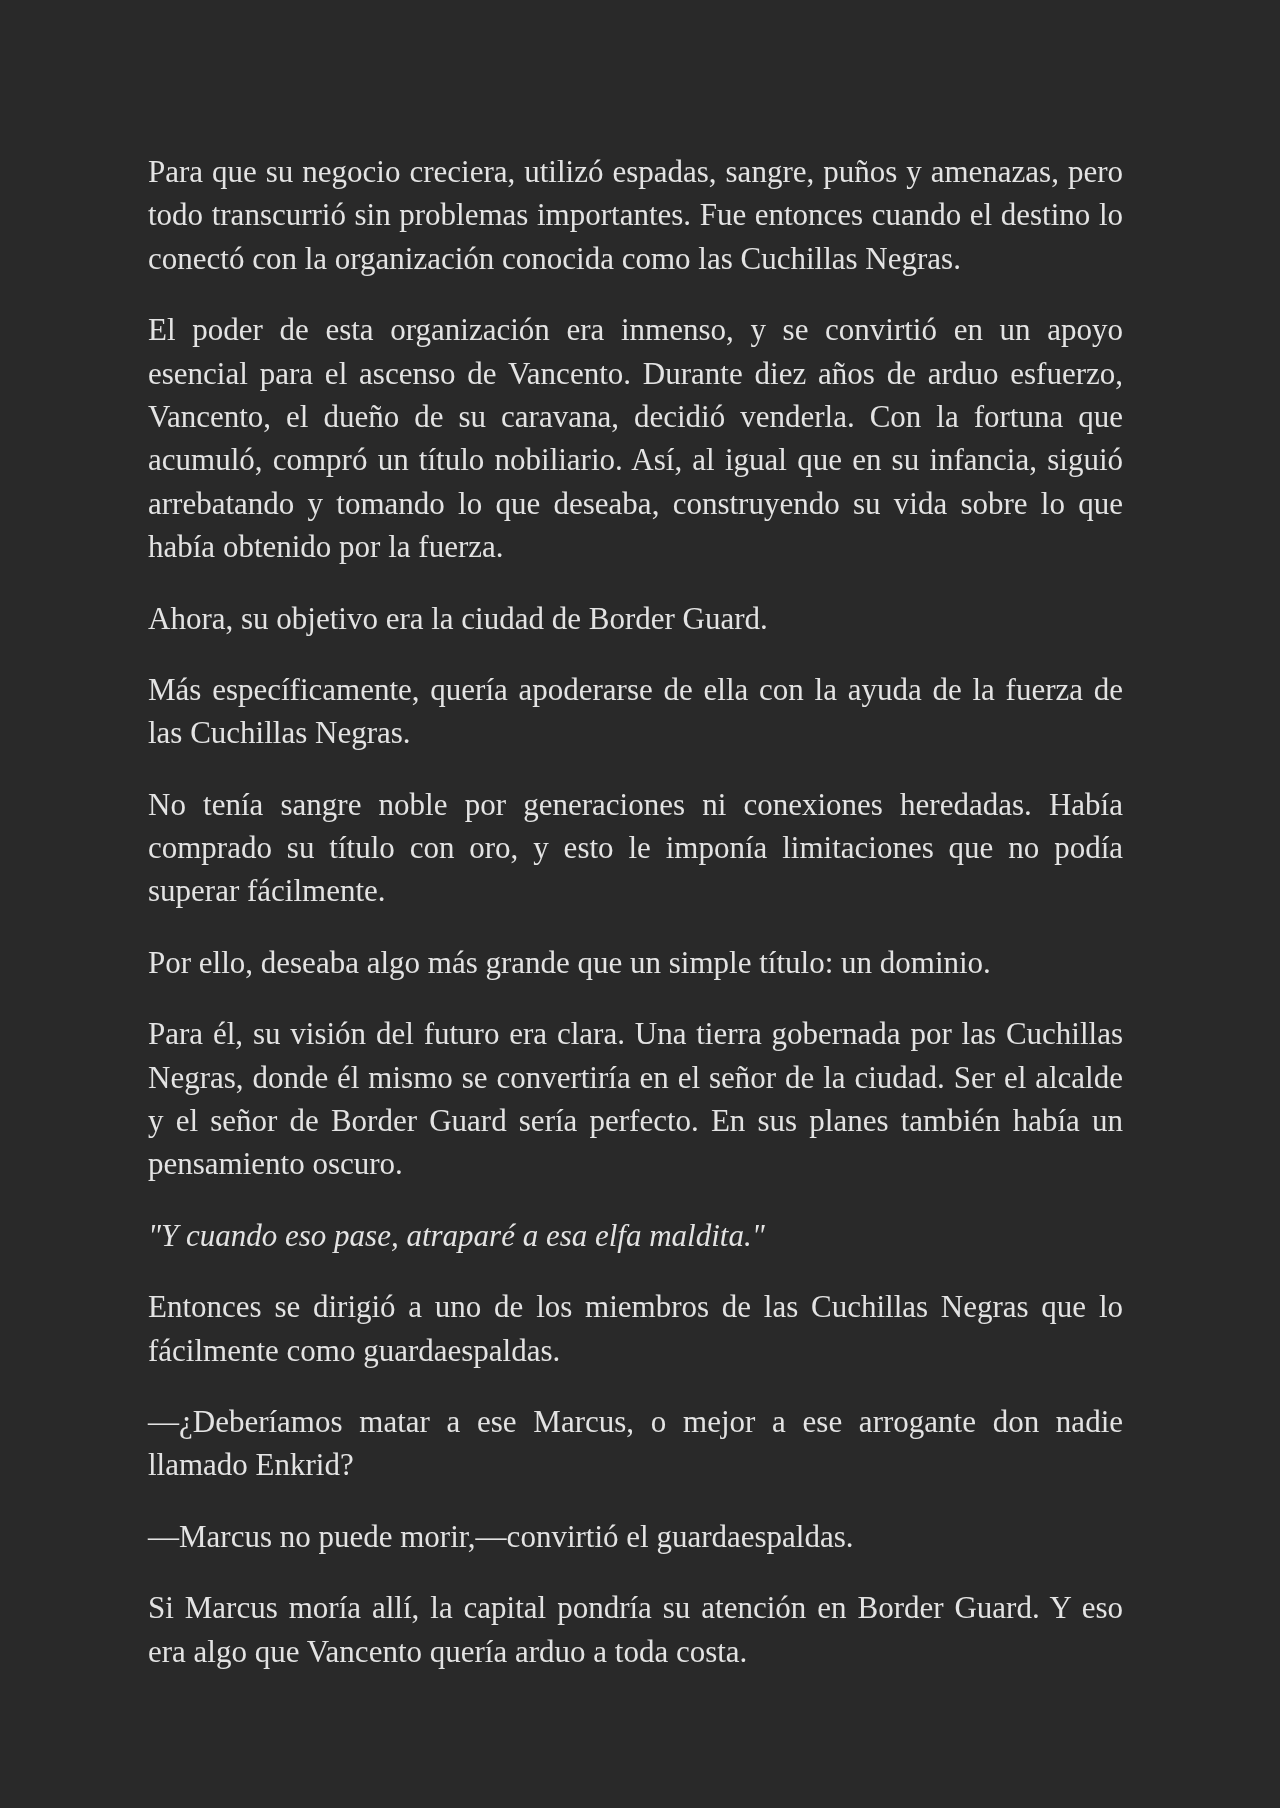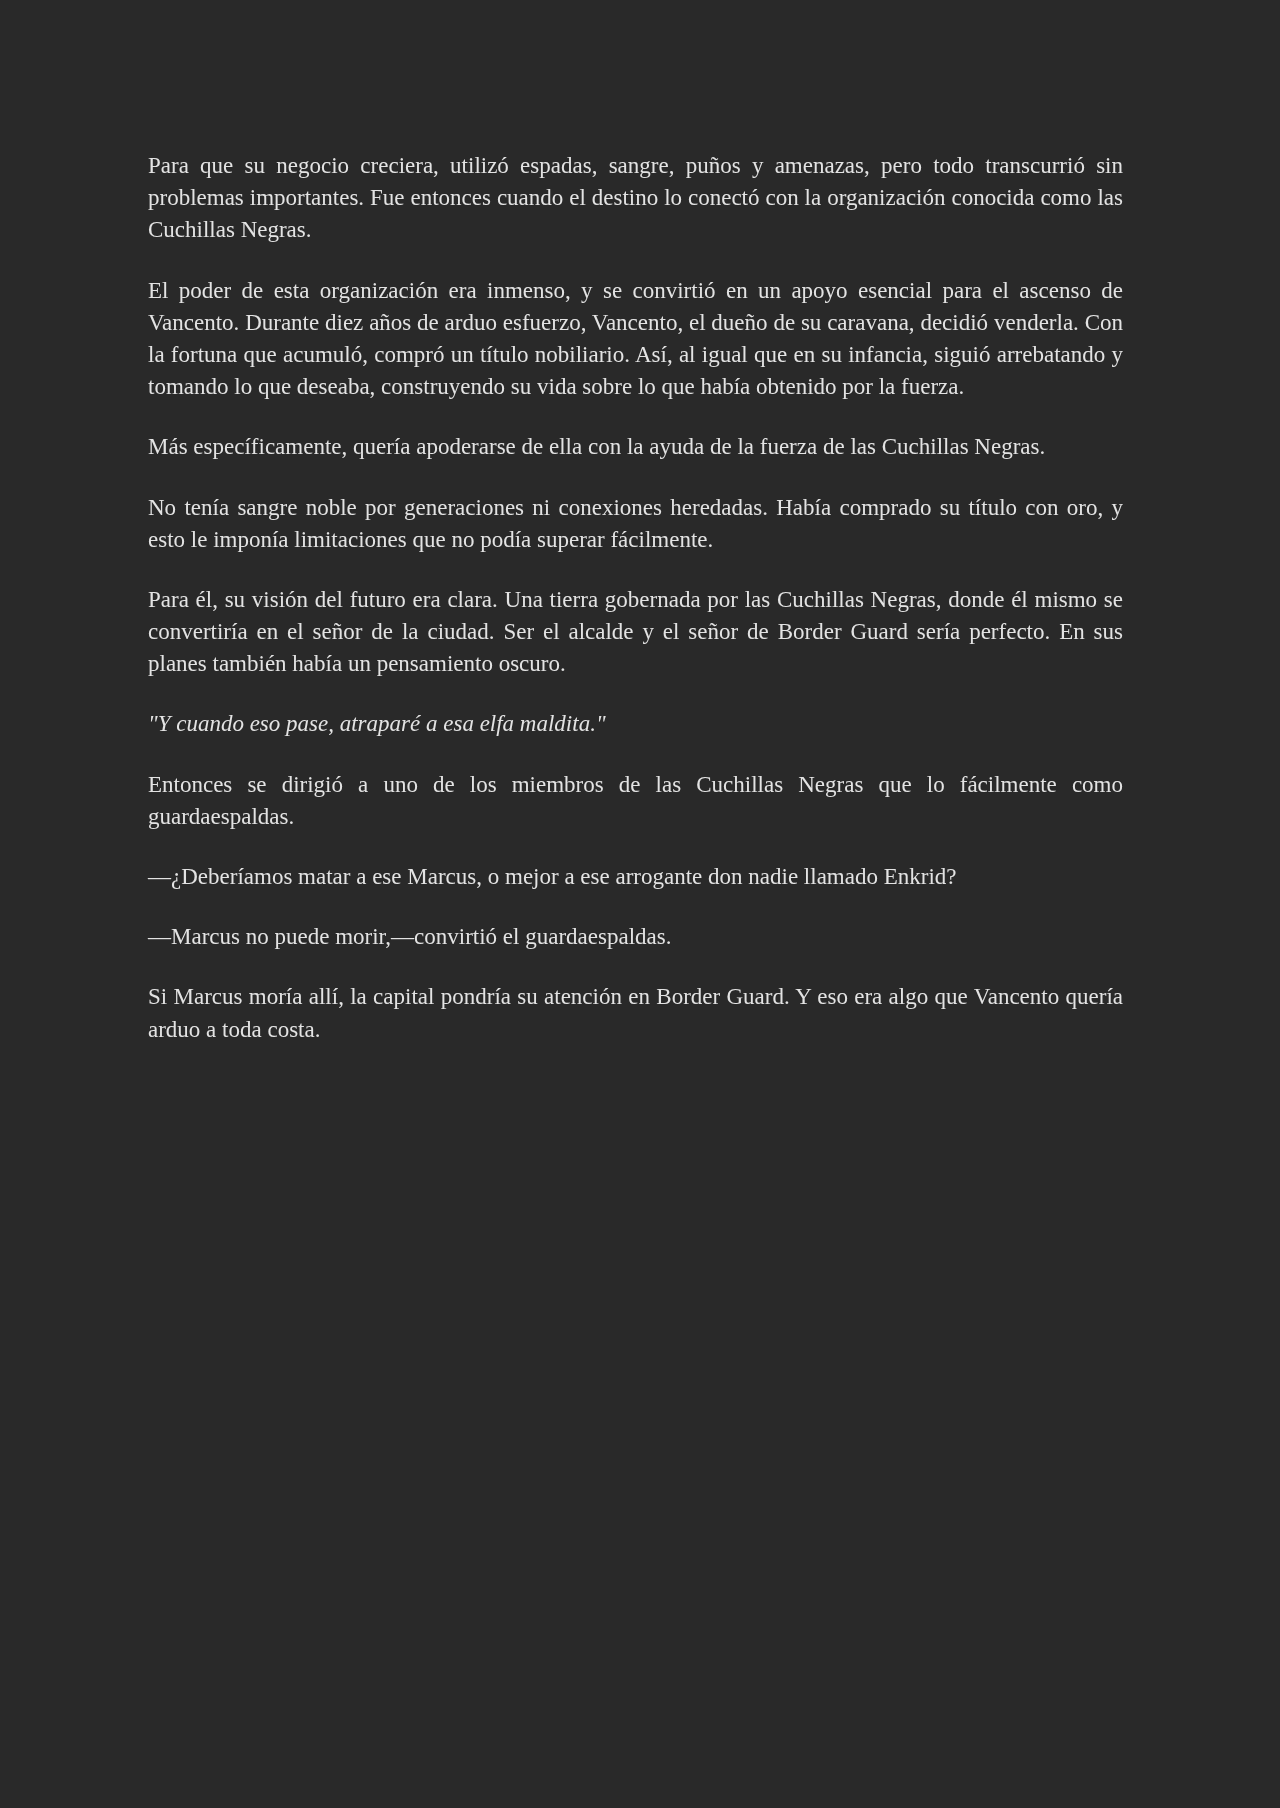--- a/index.html
+++ b/index.html
@@ -13,42 +13,44 @@
     overflow: hidden;
   }
   .reader-page {
     box-sizing: border-box;
     width: 1280px;
     height: 1808px;
     padding: 150px 157px 0 148px;
   }
   .chapter-text {
     font-family: "Liberation Serif", serif;
-    font-size: 23px;
+    font-size: 31px;
     line-height: 1.4;
     color: #e3e3e3;
     text-align: justify;
   }
   .chapter-text p {
     margin: 0 0 28px 0;
     padding: 0;
   }
   .chapter-text p.italic {
     font-style: italic;
   }
 </style>
 </head>
 <body style="background: rgb(41, 41, 41);">
 
 <div class="reader-page">
   <div class="chapter-text" id="chapter-text" style="color: rgb(227, 227, 227);">
       <p>Para que su negocio creciera, utilizó espadas, sangre, puños y amenazas, pero todo transcurrió sin problemas importantes. Fue entonces cuando el destino lo conectó con la organización conocida como las Cuchillas Negras.</p>
       <p>El poder de esta organización era inmenso, y se convirtió en un apoyo esencial para el ascenso de Vancento. Durante diez años de arduo esfuerzo, Vancento, el dueño de su caravana, decidió venderla. Con la fortuna que acumuló, compró un título nobiliario. Así, al igual que en su infancia, siguió arrebatando y tomando lo que deseaba, construyendo su vida sobre lo que había obtenido por la fuerza.</p>
+      <p>Ahora, su objetivo era la ciudad de Border Guard.</p>
       <p>Más específicamente, quería apoderarse de ella con la ayuda de la fuerza de las Cuchillas Negras.</p>
       <p>No tenía sangre noble por generaciones ni conexiones heredadas. Había comprado su título con oro, y esto le imponía limitaciones que no podía superar fácilmente.</p>
+      <p>Por ello, deseaba algo más grande que un simple título: un dominio.</p>
       <p>Para él, su visión del futuro era clara. Una tierra gobernada por las Cuchillas Negras, donde él mismo se convertiría en el señor de la ciudad. Ser el alcalde y el señor de Border Guard sería perfecto. En sus planes también había un pensamiento oscuro.</p>
       <p class="italic">"Y cuando eso pase, atraparé a esa elfa maldita."</p>
       <p>Entonces se dirigió a uno de los miembros de las Cuchillas Negras que lo fácilmente como guardaespaldas.</p>
       <p>—¿Deberíamos matar a ese Marcus, o mejor a ese arrogante don nadie llamado Enkrid?</p>
       <p>—Marcus no puede morir,—convirtió el guardaespaldas.</p>
       <p>Si Marcus moría allí, la capital pondría su atención en Border Guard. Y eso era algo que Vancento quería arduo a toda costa.</p>
     </div>
 </div>
 
 </body></html>

